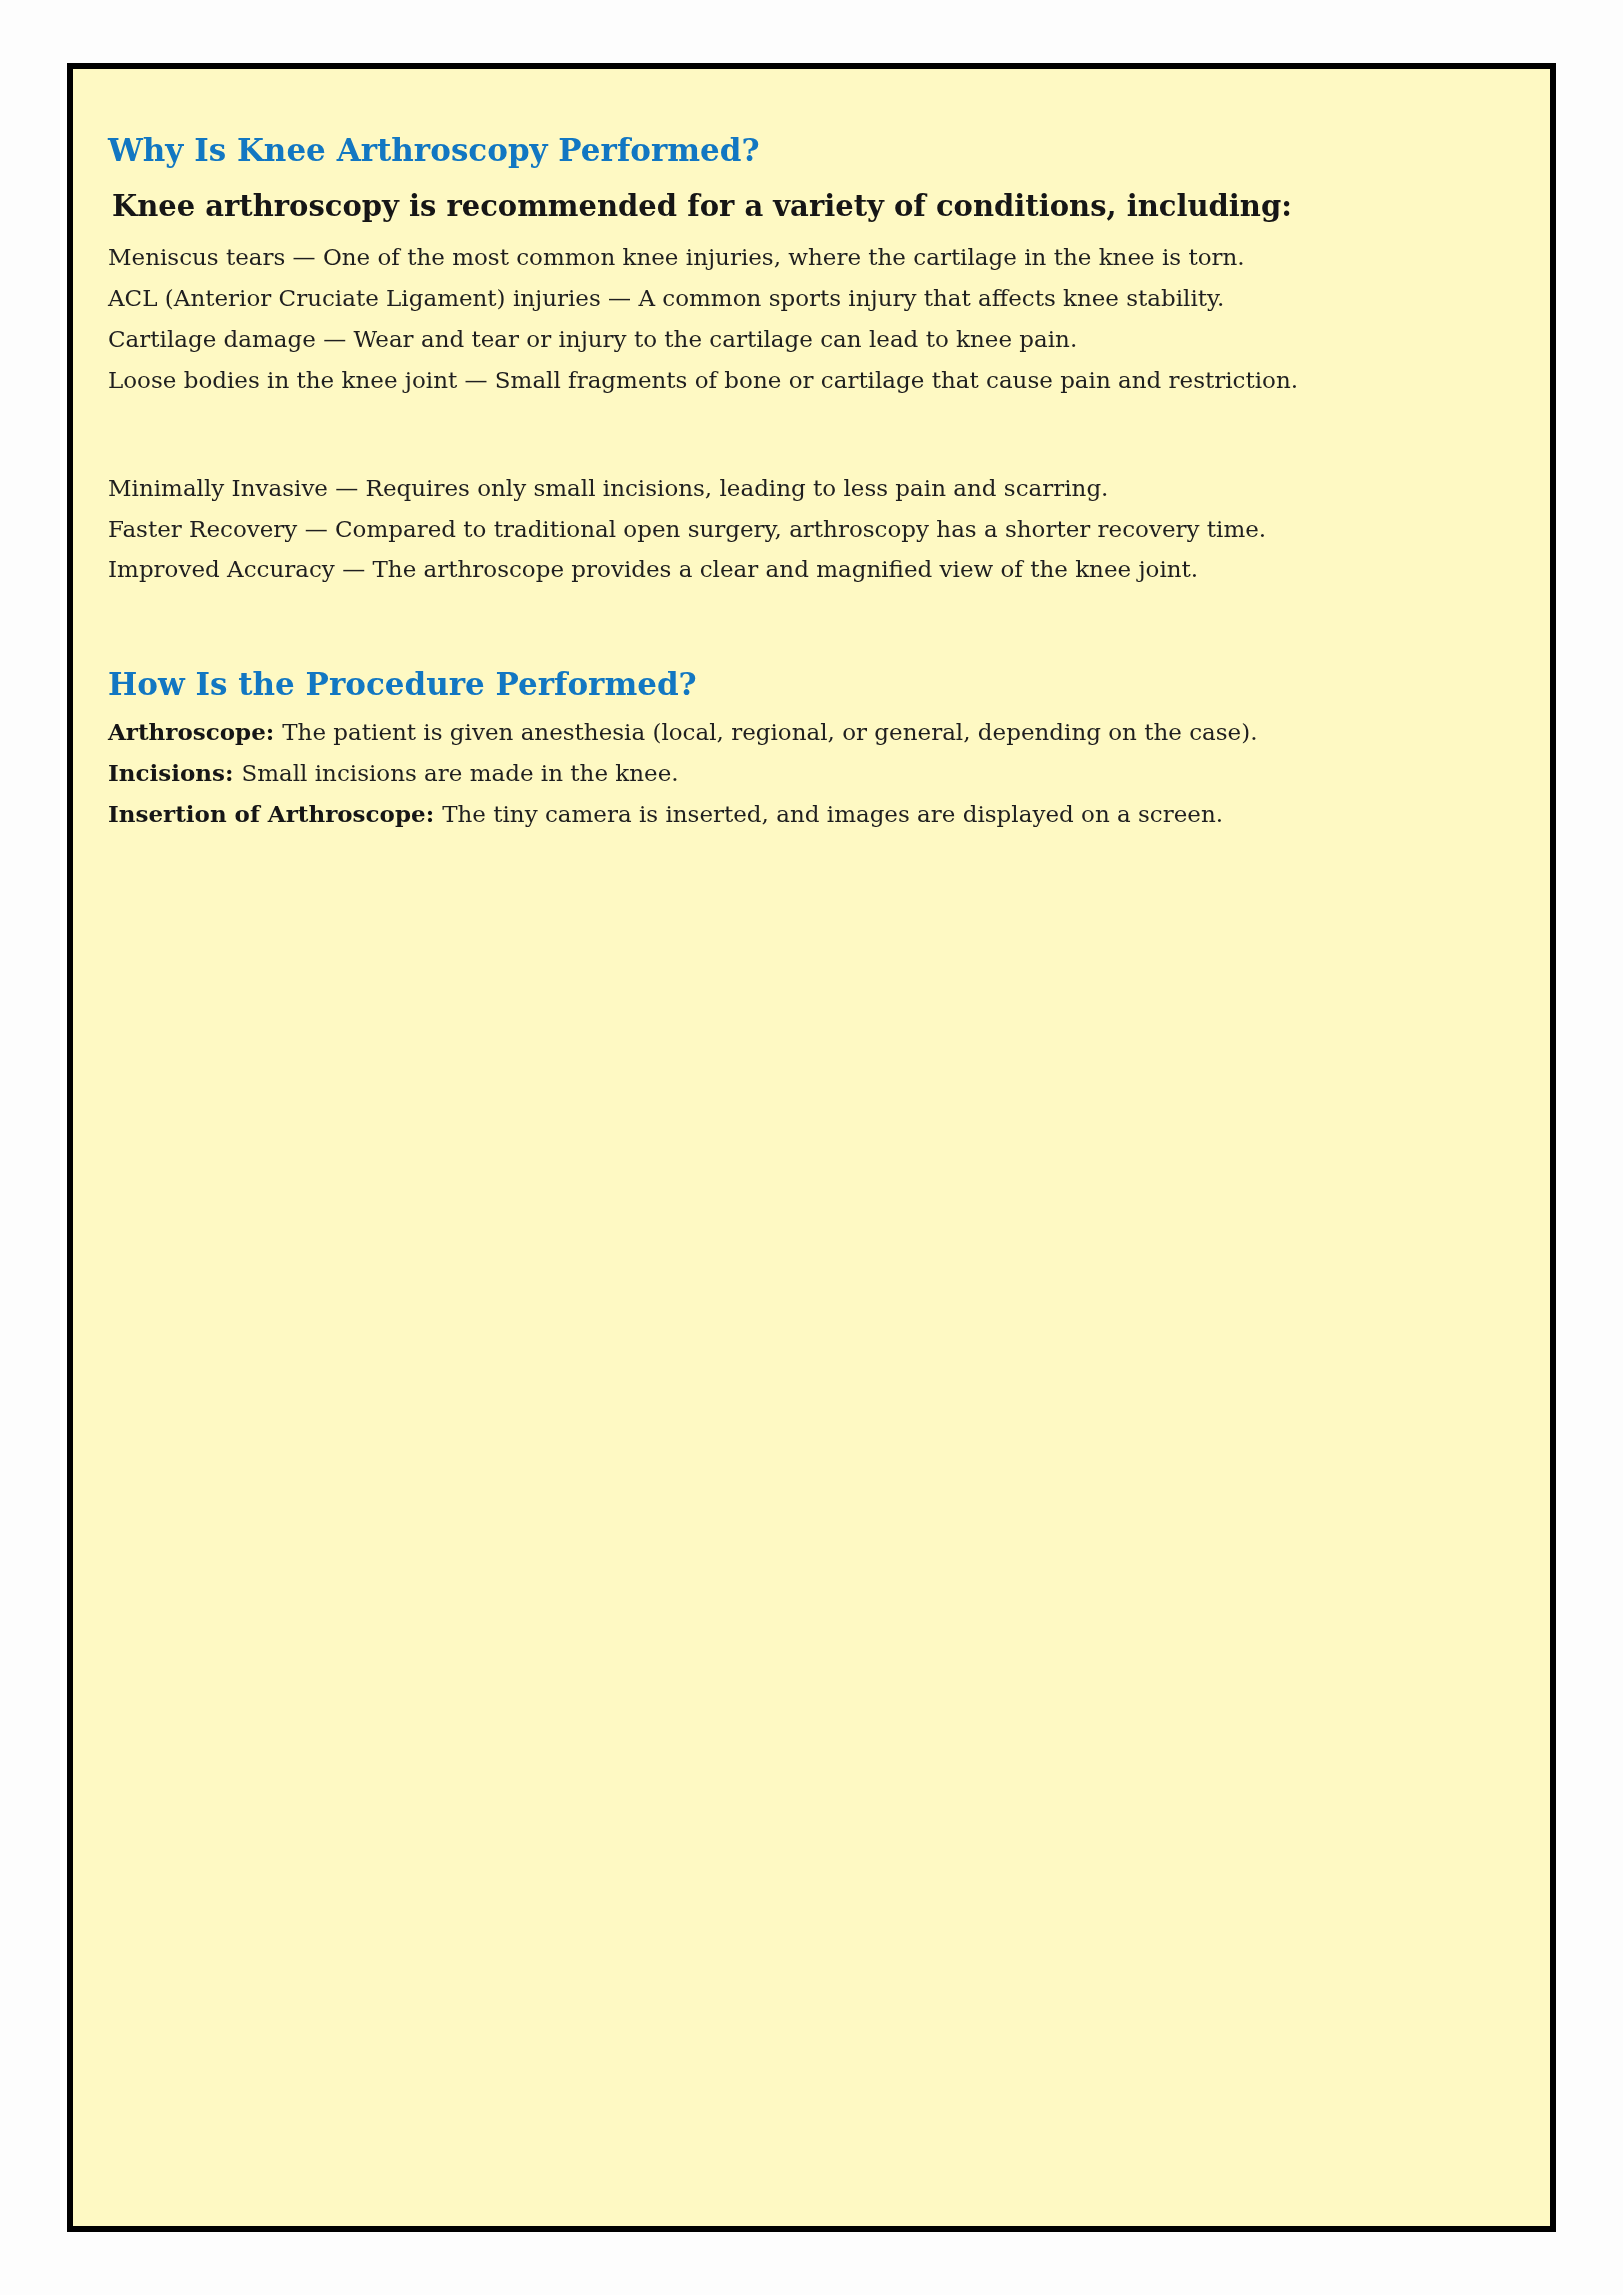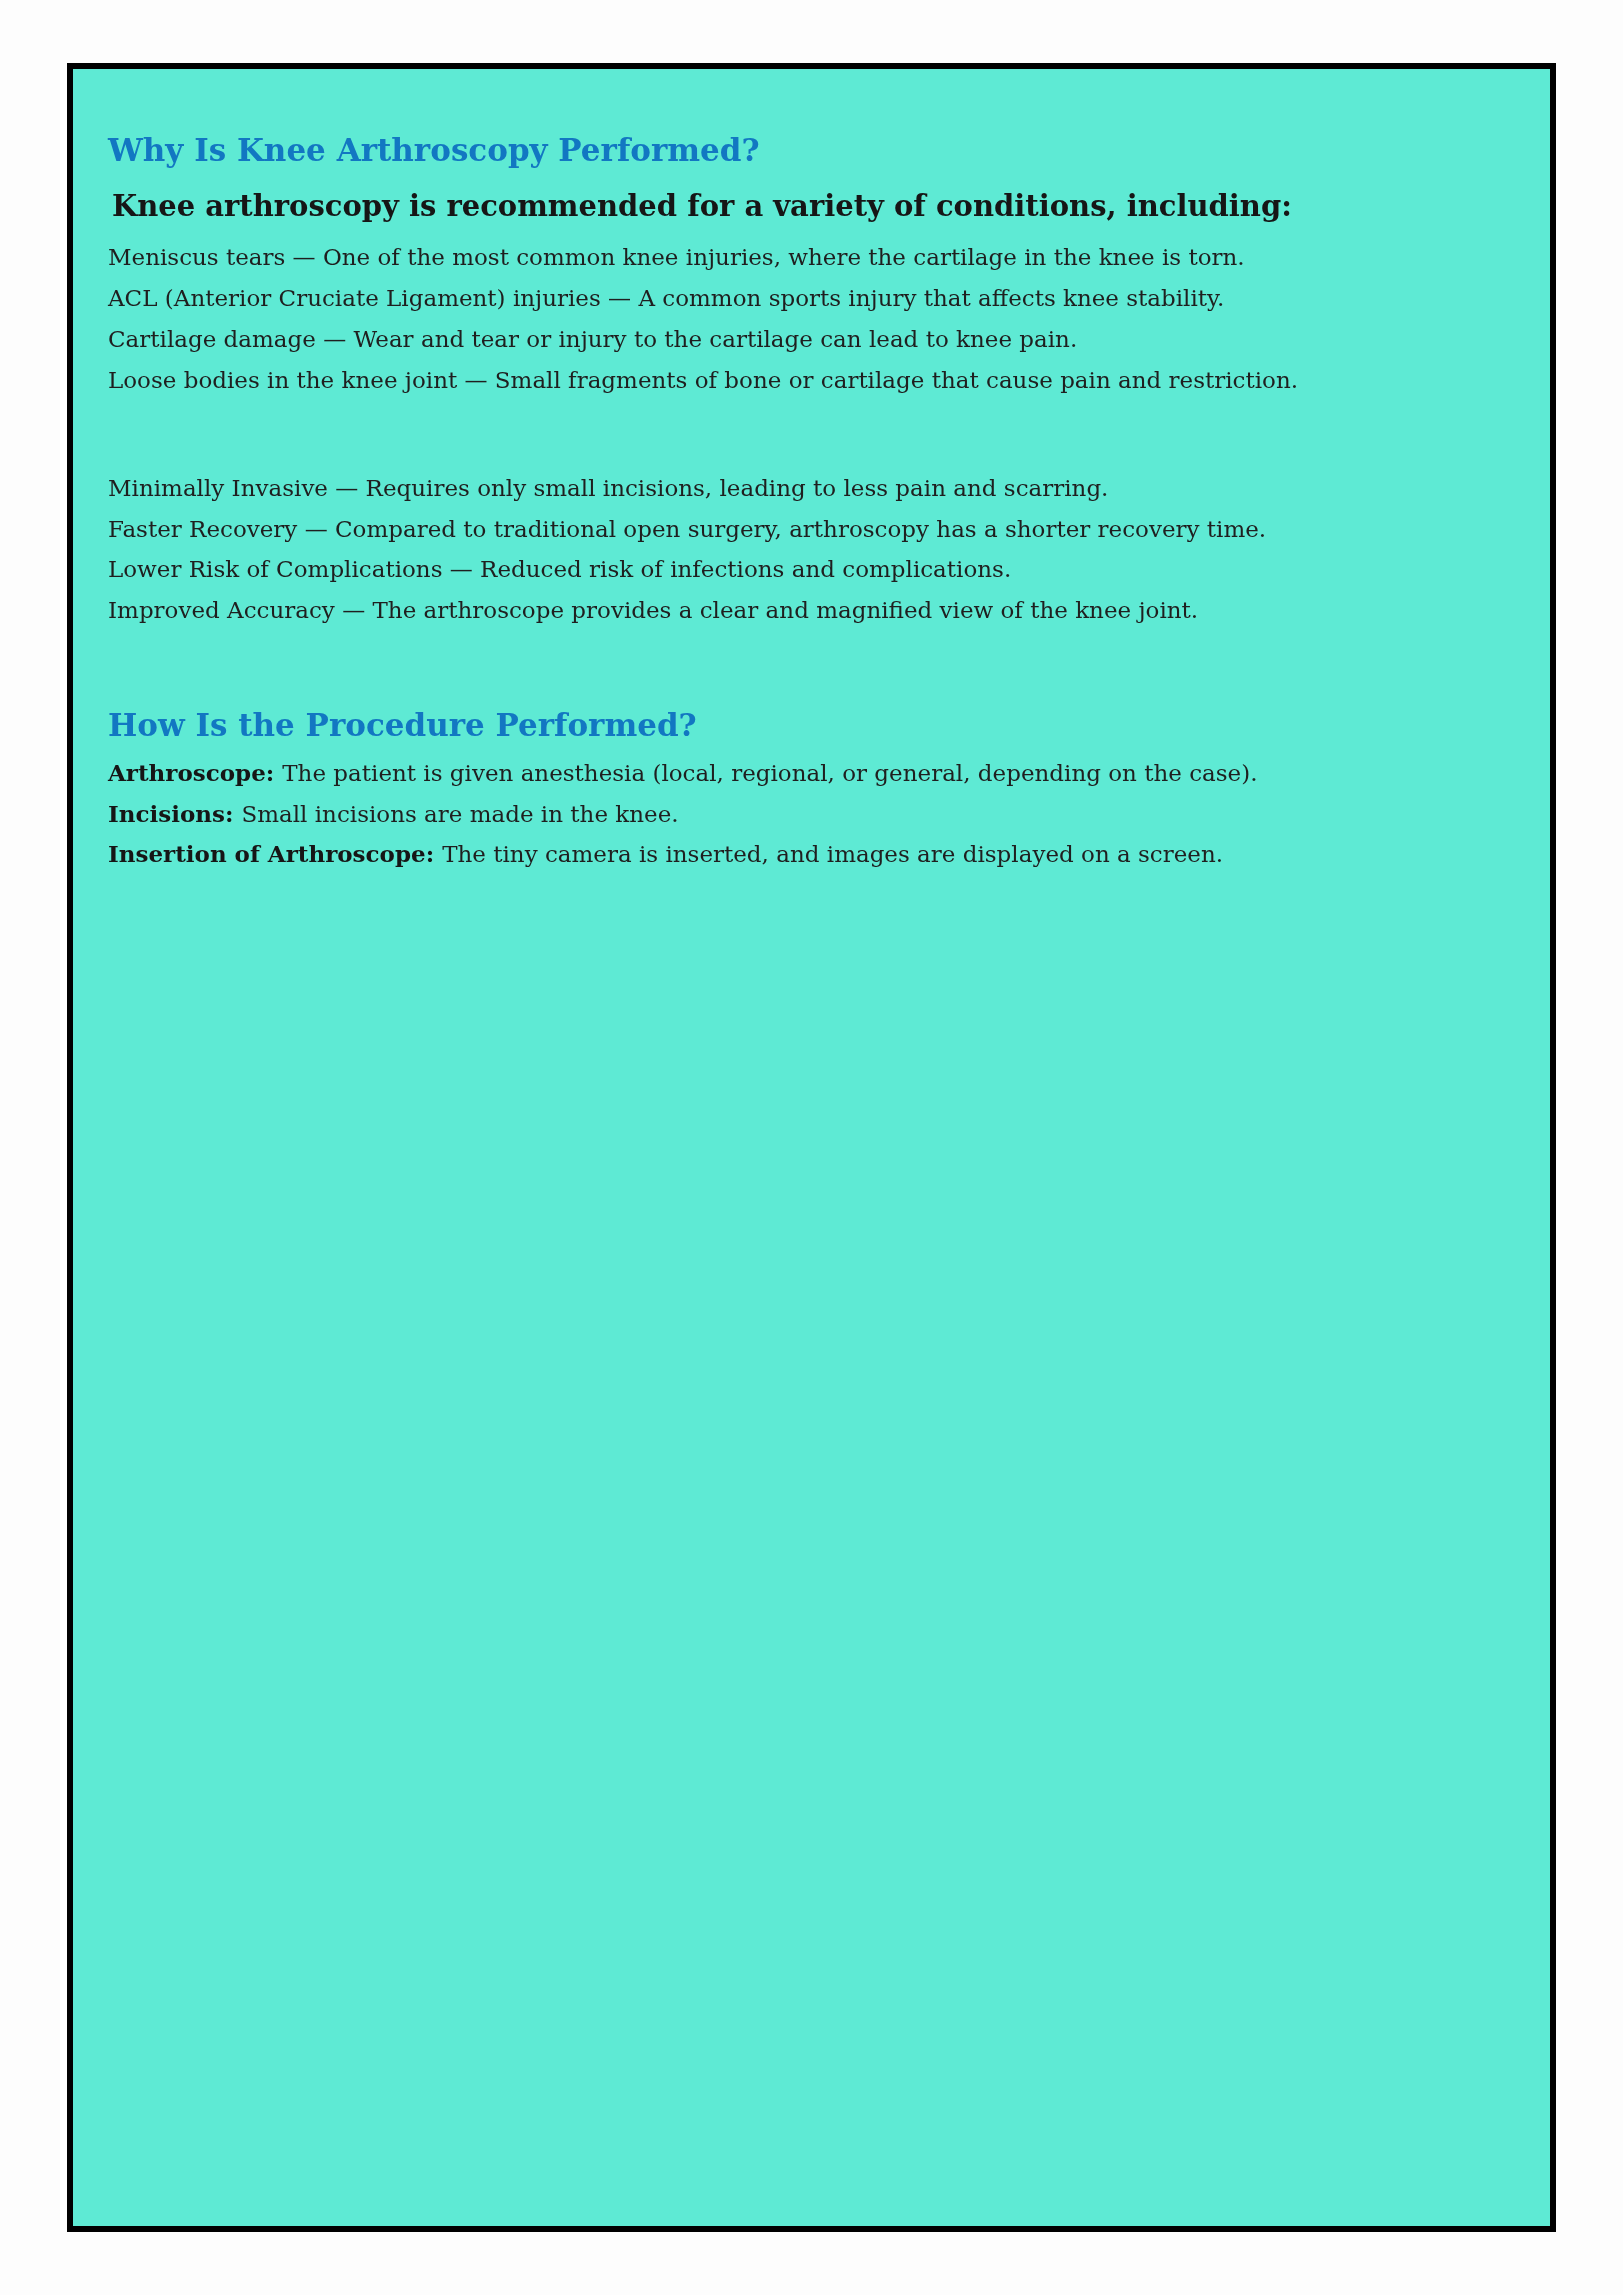--- a/index.html
+++ b/index.html
@@ -13,21 +13,21 @@
     width: 1623px;
     height: 2295px;
     background: #fdfdfd;
     overflow: hidden;
   }
   .frame {
     box-sizing: border-box;
     margin: 63px 67px;
     height: 2169px;
     border: 6.3px solid #000000;
-    background: #5eead4;
+    background: #fef9c3;
     padding: 54px 35px 38px 35px;
     overflow: hidden;
   }
   .heading {
     margin: 0;
     color: #1277c2;
     font-size: 31px;
     font-weight: bold;
     line-height: 1.75;
   }
@@ -63,21 +63,20 @@
       <p class="intro">Knee arthroscopy is recommended for a variety of conditions, including:</p>
       <p class="item">Meniscus tears — One of the most common knee injuries, where the cartilage in the knee is torn.</p>
       <p class="item">ACL (Anterior Cruciate Ligament) injuries — A common sports injury that affects knee stability.</p>
       <p class="item">Cartilage damage — Wear and tear or injury to the cartilage can lead to knee pain.</p>
       <p class="item">Loose bodies in the knee joint — Small fragments of bone or cartilage that cause pain and restriction.</p>
     </section>
 
     <section class="section-gap">
       <p class="item">Minimally Invasive — Requires only small incisions, leading to less pain and scarring.</p>
       <p class="item">Faster Recovery — Compared to traditional open surgery, arthroscopy has a shorter recovery time.</p>
-      <p class="item">Lower Risk of Complications — Reduced risk of infections and complications.</p>
       <p class="item">Improved Accuracy — The arthroscope provides a clear and magnified view of the knee joint.</p>
     </section>
 
     <section class="section-gap">
       <h2 class="heading">How Is the Procedure Performed?</h2>
       <p class="item"><span class="lead">Arthroscope: </span><span>The patient is given anesthesia (local, regional, or general, depending on the case).</span></p>
       <p class="item"><span class="lead">Incisions: </span><span>Small incisions are made in the knee.</span></p>
       <p class="item"><span class="lead">Insertion of Arthroscope: </span><span>The tiny camera is inserted, and images are displayed on a screen.</span></p>
     </section>
 

